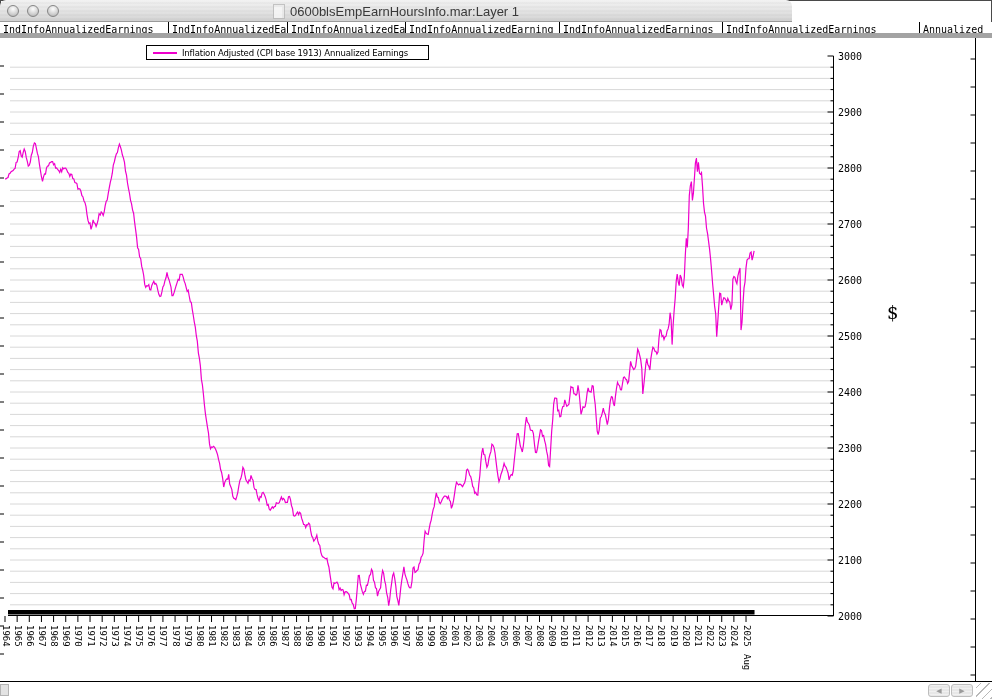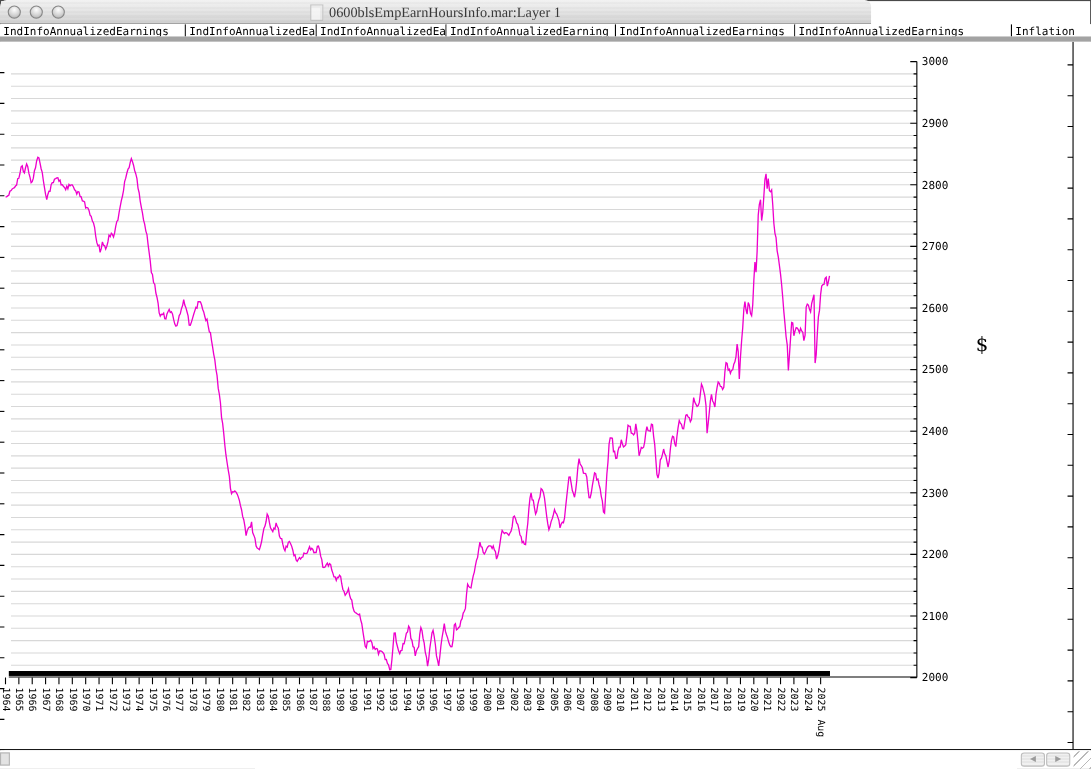--- a/index.html
+++ b/index.html
@@ -5,21 +5,21 @@
   html,body{margin:0;padding:0;background:#fff;}
   .window{
     position:relative;width:992px;height:699px;overflow:hidden;
     font-family:"Liberation Sans",sans-serif;background:#fff;
     outline:1px solid #4a4a4a;outline-offset:-1px;
   }
   
   .titlebar{
     position:absolute;left:0;top:0;width:792px;height:22px;
     background:linear-gradient(#f2f2f2,#e6e6e6 45%,#d7d7d7 90%,#cfcfcf);
-    border-bottom:1px solid #9a9a9a;border-radius:6px 6px 0 0;box-sizing:border-box;font-family:Liberation Serif, serif;
+    border-bottom:1px solid #9a9a9a;border-radius:6px 6px 0 0;box-sizing:border-box;
   }
   .titlebar::after{ 
     content:"";position:absolute;inset:0;border-radius:6px 6px 0 0;
     background:repeating-linear-gradient(#0000 0 2px,#00000006 2px 4px);
   }
   .tl-btn{
     position:absolute;top:5px;width:12px;height:12px;border-radius:50%;
     background:radial-gradient(circle at 50% 30%,#fdfdfd,#d4d4d4 55%,#a9a9a9);
     border:1px solid #868686;box-sizing:border-box;z-index:2;
   }
@@ -92,21 +92,21 @@
     </div>
   </div>
 
   <div class="tabbar" id="tabbar">
       <div class="tab" style="width: 169px;">IndInfoAnnualizedEarnings</div>
       <div class="tab" style="width: 119px;">IndInfoAnnualizedEa</div>
       <div class="tab" style="width: 118px;">IndInfoAnnualizedEa</div>
       <div class="tab" style="width: 154px; text-decoration: underline;">IndInfoAnnualizedEarning</div>
       <div class="tab" style="width: 163px;">IndInfoAnnualizedEarnings</div>
       <div class="tab" style="width: 197px;">IndInfoAnnualizedEarnings</div>
-      <div class="tab" style="width: 72px;">Inflation</div>
+      <div class="tab" style="width: 72px;">Annualized</div>
     </div>
 
   <div class="canvas">
     <svg id="chart" width="992" height="644" viewBox="0 0 992 644" style="position:absolute;left:0;top:0">
         <line x1="10" y1="566.8000000000001" x2="833.5" y2="566.8000000000001" stroke="#d8d8d8" stroke-width="1"></line>
         <line x1="10" y1="555.6" x2="833.5" y2="555.6" stroke="#d8d8d8" stroke-width="1"></line>
         <line x1="10" y1="544.4000000000001" x2="833.5" y2="544.4000000000001" stroke="#d8d8d8" stroke-width="1"></line>
         <line x1="10" y1="533.2" x2="833.5" y2="533.2" stroke="#d8d8d8" stroke-width="1"></line>
         <line x1="10" y1="522" x2="833.5" y2="522" stroke="#d8d8d8" stroke-width="1"></line>
         <line x1="10" y1="510.80000000000007" x2="833.5" y2="510.80000000000007" stroke="#d8d8d8" stroke-width="1"></line>
@@ -386,20 +386,24 @@
         <line x1="970.5" y1="553" x2="975.5" y2="553" stroke="#000" stroke-width="1"></line>
         <line x1="0" y1="560" x2="4" y2="560" stroke="#000" stroke-width="1"></line>
         <line x1="970.5" y1="581" x2="975.5" y2="581" stroke="#000" stroke-width="1"></line>
         <line x1="0" y1="588" x2="4" y2="588" stroke="#000" stroke-width="1"></line>
         <line x1="970.5" y1="609" x2="975.5" y2="609" stroke="#000" stroke-width="1"></line>
         <line x1="0" y1="616" x2="4" y2="616" stroke="#000" stroke-width="1"></line>
         <line x1="970.5" y1="637" x2="975.5" y2="637" stroke="#000" stroke-width="1"></line>
         <line x1="0" y1="644" x2="4" y2="644" stroke="#000" stroke-width="1"></line>
         <path d="M5.0 140.9L6.0 140.9L7.0 140.1L8.0 139.5L9.0 135.9L10.1 135.2L11.1 133.7L12.1 133.1L13.1 132.6L14.1 131.1L15.1 130.3L16.1 124.4L17.1 124.1L18.2 119.5L19.2 113.6L20.2 112.7L21.2 117.9L22.2 119.2L23.2 114.5L24.2 111.0L25.2 113.4L26.3 119.7L27.3 123.3L28.3 128.1L29.3 127.2L30.3 124.0L31.3 117.2L32.3 114.5L33.3 108.3L34.4 104.9L35.4 105.6L36.4 110.3L37.4 115.4L38.4 118.7L39.4 126.1L40.4 132.4L41.4 138.5L42.5 143.4L43.5 138.8L44.5 135.9L45.5 136.0L46.5 129.9L47.5 128.0L48.5 128.0L49.5 124.9L50.6 124.4L51.6 123.7L52.6 123.6L53.6 126.8L54.6 125.7L55.6 130.1L56.6 129.9L57.6 131.3L58.7 132.5L59.7 134.5L60.7 131.2L61.7 133.7L62.7 129.7L63.7 130.9L64.7 130.1L65.7 130.1L66.8 132.0L67.8 134.5L68.8 135.4L69.8 138.5L70.8 136.1L71.8 136.5L72.8 140.6L73.8 140.9L74.9 144.6L75.9 144.9L76.9 145.5L77.9 151.1L78.9 150.6L79.9 151.0L80.9 153.3L81.9 157.6L82.9 158.7L84.0 163.0L85.0 164.7L86.0 168.6L87.0 176.6L88.0 182.4L89.0 185.5L90.0 184.9L91.0 191.4L92.1 187.8L93.1 181.9L94.1 184.9L95.1 185.4L96.1 188.4L97.1 185.8L98.1 181.9L99.1 175.7L100.2 177.1L101.2 174.0L102.2 175.1L103.2 177.4L104.2 173.8L105.2 167.7L106.2 163.3L107.2 162.1L108.3 155.1L109.3 149.7L110.3 144.4L111.3 140.4L112.3 135.2L113.3 127.1L114.3 124.0L115.3 119.5L116.4 115.8L117.4 114.5L118.4 109.7L119.4 106.2L120.4 108.8L121.4 112.2L122.4 117.0L123.4 119.9L124.5 124.4L125.5 133.2L126.5 137.2L127.5 145.0L128.5 150.6L129.5 155.5L130.5 162.1L131.5 165.7L132.6 172.1L133.6 175.2L134.6 184.1L135.6 191.7L136.6 199.4L137.6 209.7L138.6 211.5L139.6 218.8L140.7 220.6L141.7 228.4L142.7 232.2L143.7 237.5L144.7 246.4L145.7 249.4L146.7 247.7L147.7 248.0L148.8 246.6L149.8 251.8L150.8 252.0L151.8 247.4L152.8 245.2L153.8 243.3L154.8 246.1L155.8 245.4L156.8 247.4L157.9 252.6L158.9 256.6L159.9 258.5L160.9 258.0L161.9 253.9L162.9 248.9L163.9 247.3L164.9 242.8L166.0 239.8L167.0 234.4L168.0 239.3L169.0 241.7L170.0 245.4L171.0 249.1L172.0 257.6L173.0 257.7L174.1 254.6L175.1 251.2L176.1 247.7L177.1 244.6L178.1 241.4L179.1 242.1L180.1 236.3L181.1 236.3L182.2 236.4L183.2 239.1L184.2 243.1L185.2 245.6L186.2 249.7L187.2 253.5L188.2 252.2L189.2 258.0L190.3 263.7L191.3 264.4L192.3 271.6L193.3 277.5L194.3 284.1L195.3 289.2L196.3 297.7L197.3 303.2L198.4 315.1L199.4 320.4L200.4 328.1L201.4 341.4L202.4 346.9L203.4 356.0L204.4 366.8L205.4 375.6L206.5 382.9L207.5 389.4L208.5 395.1L209.5 405.9L210.5 410.8L211.5 409.0L212.5 409.3L213.5 408.3L214.6 409.4L215.6 411.2L216.6 413.7L217.6 416.9L218.6 421.7L219.6 425.4L220.6 431.5L221.6 434.5L222.7 440.7L223.7 449.0L224.7 444.6L225.7 442.3L226.7 441.0L227.7 441.3L228.7 436.4L229.7 446.1L230.8 448.7L231.8 451.4L232.8 458.3L233.8 460.2L234.8 460.8L235.8 461.7L236.8 458.4L237.8 454.3L238.8 448.2L239.9 442.5L240.9 440.3L241.9 436.1L242.9 429.4L243.9 431.2L244.9 436.9L245.9 441.8L246.9 443.5L248.0 445.3L249.0 442.1L250.0 442.9L251.0 437.4L252.0 440.5L253.0 442.2L254.0 449.4L255.0 451.5L256.1 451.6L257.1 456.7L258.1 460.6L259.1 462.7L260.1 458.5L261.1 459.3L262.1 455.0L263.1 454.3L264.2 456.3L265.2 458.7L266.2 462.2L267.2 467.2L268.2 466.5L269.2 471.0L270.2 472.3L271.2 470.6L272.3 468.9L273.3 470.2L274.3 468.6L275.3 468.4L276.3 464.8L277.3 465.1L278.3 465.3L279.3 464.7L280.4 461.5L281.4 459.0L282.4 461.8L283.4 460.5L284.4 461.5L285.4 464.5L286.4 464.3L287.4 464.3L288.5 458.7L289.5 458.4L290.5 461.6L291.5 467.6L292.5 470.5L293.5 477.6L294.5 478.0L295.5 477.5L296.6 475.3L297.6 474.0L298.6 476.6L299.6 474.3L300.6 475.2L301.6 480.2L302.6 483.0L303.6 486.4L304.7 486.5L305.7 489.7L306.7 486.8L307.7 487.1L308.7 485.0L309.7 486.2L310.7 492.9L311.7 497.9L312.7 499.5L313.8 503.1L314.8 501.7L315.8 500.1L316.8 497.2L317.8 502.9L318.8 506.2L319.8 507.5L320.8 514.1L321.9 517.6L322.9 518.9L323.9 519.4L324.9 520.2L325.9 520.9L326.9 520.3L327.9 525.5L328.9 529.0L330.0 536.6L331.0 543.1L332.0 549.4L333.0 550.9L334.0 544.9L335.0 545.4L336.0 544.8L337.0 544.1L338.1 546.2L339.1 551.6L340.1 550.1L341.1 552.4L342.1 551.5L343.1 552.0L344.1 556.7L345.1 553.8L346.2 553.7L347.2 554.3L348.2 555.4L349.2 556.8L350.2 561.6L351.2 561.5L352.2 565.2L353.2 566.3L354.3 570.8L355.3 570.6L356.3 561.6L357.3 549.7L358.3 537.5L359.3 537.4L360.3 545.9L361.3 549.7L362.4 553.9L363.4 556.3L364.4 553.4L365.4 553.2L366.4 547.1L367.4 547.3L368.4 542.8L369.4 537.8L370.5 536.5L371.5 531.3L372.5 533.1L373.5 542.4L374.5 544.1L375.5 549.8L376.5 550.5L377.5 558.2L378.6 553.5L379.6 551.5L380.6 549.9L381.6 538.7L382.6 532.5L383.6 535.2L384.6 542.4L385.6 546.4L386.6 554.8L387.7 559.3L388.7 567.6L389.7 561.5L390.7 551.7L391.7 544.7L392.7 537.5L393.7 535.1L394.7 540.4L395.8 548.1L396.8 558.3L397.8 562.4L398.8 567.4L399.8 559.3L400.8 549.4L401.8 542.0L402.8 536.2L403.9 528.9L404.9 535.8L405.9 539.1L406.9 541.9L407.9 545.7L408.9 548.6L409.9 549.9L410.9 549.8L412.0 543.1L413.0 530.1L414.0 529.0L415.0 534.5L416.0 533.8L417.0 532.5L418.0 531.6L419.0 526.2L420.1 524.4L421.1 519.3L422.1 517.7L423.1 515.1L424.1 502.5L425.1 493.2L426.1 495.1L427.1 496.1L428.2 496.5L429.2 490.6L430.2 485.5L431.2 482.1L432.2 476.1L433.2 471.3L434.2 468.7L435.2 461.1L436.3 454.9L437.3 459.0L438.3 459.5L439.3 464.2L440.3 465.6L441.3 463.8L442.3 461.3L443.3 459.5L444.4 458.2L445.4 458.2L446.4 458.5L447.4 460.6L448.4 458.3L449.4 462.0L450.4 463.4L451.4 470.3L452.5 467.3L453.5 462.7L454.5 456.2L455.5 449.2L456.5 444.2L457.5 445.7L458.5 447.0L459.5 446.2L460.6 446.4L461.6 447.5L462.6 448.7L463.6 446.5L464.6 444.9L465.6 440.8L466.6 432.1L467.6 431.2L468.6 433.3L469.7 437.3L470.7 438.6L471.7 442.7L472.7 448.4L473.7 449.7L474.7 455.2L475.7 454.2L476.7 456.7L477.8 457.1L478.8 446.1L479.8 437.7L480.8 424.5L481.8 414.9L482.8 410.0L483.8 416.5L484.8 416.7L485.9 423.9L486.9 429.3L487.9 427.0L488.9 420.7L489.9 416.5L490.9 413.7L491.9 406.2L492.9 407.1L494.0 409.6L495.0 414.8L496.0 423.1L497.0 431.4L498.0 438.3L499.0 443.6L500.0 440.7L501.0 436.2L502.1 433.3L503.1 429.7L504.1 425.3L505.1 428.1L506.1 429.3L507.1 432.1L508.1 435.2L509.1 441.8L510.2 438.3L511.2 436.6L512.2 437.2L513.2 433.1L514.2 423.0L515.2 413.7L516.2 404.7L517.2 395.8L518.3 395.7L519.3 401.6L520.3 408.0L521.3 410.6L522.3 414.0L523.3 408.1L524.3 399.2L525.3 387.0L526.4 379.0L527.4 383.9L528.4 385.2L529.4 387.3L530.4 392.1L531.4 392.3L532.4 392.5L533.4 395.6L534.5 406.5L535.5 414.5L536.5 414.6L537.5 410.2L538.5 403.4L539.5 397.9L540.5 391.8L541.5 392.5L542.5 398.2L543.6 397.5L544.6 402.6L545.6 406.3L546.6 413.2L547.6 417.6L548.6 427.4L549.6 428.5L550.6 411.6L551.7 392.9L552.7 382.0L553.7 365.8L554.7 360.1L555.7 360.2L556.7 360.5L557.7 372.7L558.7 372.2L559.8 378.8L560.8 378.5L561.8 371.8L562.8 368.5L563.8 368.5L564.8 361.8L565.8 365.4L566.8 368.3L567.9 367.4L568.9 366.2L569.9 358.0L570.9 348.6L571.9 349.4L572.9 349.6L573.9 355.8L574.9 355.9L576.0 357.3L577.0 355.8L578.0 347.3L579.0 353.7L580.0 364.3L581.0 376.3L582.0 372.8L583.0 368.7L584.1 369.5L585.1 368.6L586.1 363.7L587.1 355.1L588.1 349.8L589.1 353.4L590.1 353.6L591.1 354.1L592.2 347.6L593.2 348.1L594.2 358.7L595.2 366.2L596.2 379.7L597.2 393.2L598.2 396.6L599.2 391.8L600.3 380.0L601.3 378.5L602.3 374.8L603.3 370.2L604.3 374.6L605.3 376.4L606.3 381.4L607.3 386.7L608.4 381.3L609.4 370.4L610.4 362.5L611.4 358.6L612.4 359.2L613.4 365.3L614.4 368.0L615.4 358.6L616.4 351.0L617.5 344.3L618.5 346.7L619.5 347.7L620.5 351.7L621.5 351.8L622.5 345.5L623.5 339.4L624.5 339.0L625.6 341.1L626.6 341.7L627.6 345.4L628.6 343.5L629.6 333.6L630.6 323.4L631.6 327.5L632.6 329.4L633.7 331.5L634.7 330.7L635.7 328.1L636.7 320.1L637.7 311.1L638.7 313.5L639.7 317.5L640.7 321.6L641.8 330.6L642.8 355.9L643.8 347.0L644.8 337.0L645.8 326.4L646.8 320.5L647.8 326.6L648.8 328.1L649.9 332.0L650.9 320.4L651.9 314.2L652.9 309.3L653.9 310.4L654.9 313.3L655.9 313.4L656.9 316.0L658.0 314.0L659.0 300.0L660.0 291.6L661.0 292.3L662.0 298.5L663.0 297.6L664.0 301.4L665.0 298.7L666.1 298.2L667.1 293.0L668.1 290.9L669.1 286.2L670.1 274.7L671.1 281.6L672.1 306.6L673.1 287.5L674.2 271.8L675.2 260.1L676.2 243.4L677.2 236.1L678.2 243.6L679.2 247.6L680.2 237.0L681.2 239.4L682.3 247.0L683.3 249.0L684.3 239.3L685.3 217.3L686.3 200.2L687.3 209.4L688.3 190.5L689.3 157.6L690.3 148.0L691.4 143.6L692.4 162.5L693.4 155.2L694.4 140.4L695.4 125.2L696.4 120.0L697.4 133.6L698.4 124.4L699.5 135.3L700.5 136.3L701.5 134.6L702.5 148.1L703.5 165.0L704.5 174.1L705.5 178.0L706.5 190.0L707.6 195.9L708.6 203.6L709.6 211.4L710.6 221.1L711.6 232.7L712.6 245.5L713.6 256.2L714.6 267.9L715.7 275.8L716.7 298.8L717.7 284.6L718.7 269.4L719.7 255.2L720.7 255.6L721.7 267.2L722.7 263.1L723.8 259.8L724.8 260.2L725.8 261.9L726.8 264.4L727.8 260.5L728.8 262.9L729.8 264.0L730.8 271.7L731.9 266.7L732.9 241.1L733.9 238.5L734.9 239.3L735.9 243.2L736.9 245.6L737.9 237.9L738.9 233.9L740.0 229.9L741.0 292.1L742.0 284.5L743.0 265.6L744.0 250.1L745.0 244.2L746.0 229.9L747.0 222.1L748.1 220.7L749.1 220.6L750.1 215.0L751.1 214.0L752.1 222.1L753.1 218.0L754.1 212.9" fill="none" stroke="#ee00cc" stroke-width="1.2"></path>
       </svg>
+    <div class="legend">
+      <div class="legend-line" id="legend-line" style="background: rgb(238, 0, 204);"></div>
+      <div class="legend-label">Inflation Adjusted (CPI base 1913) Annualized Earnings</div>
+    </div>
   </div>
 
   <div class="statusbar">
     <div class="placard"></div>
     <div class="scroll-btn scroll-left">◀</div>
     <div class="scroll-btn scroll-right">▶</div>
     <div class="resize-grip"></div>
   </div>
 
 </div>

